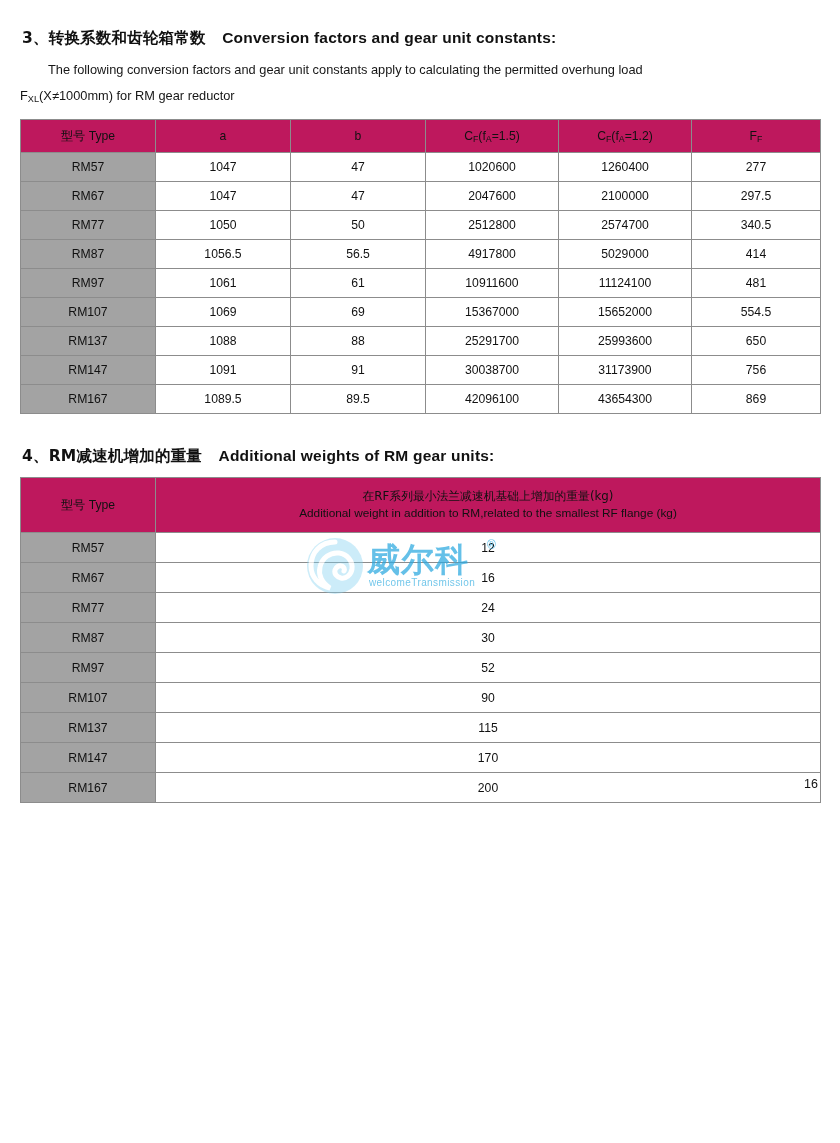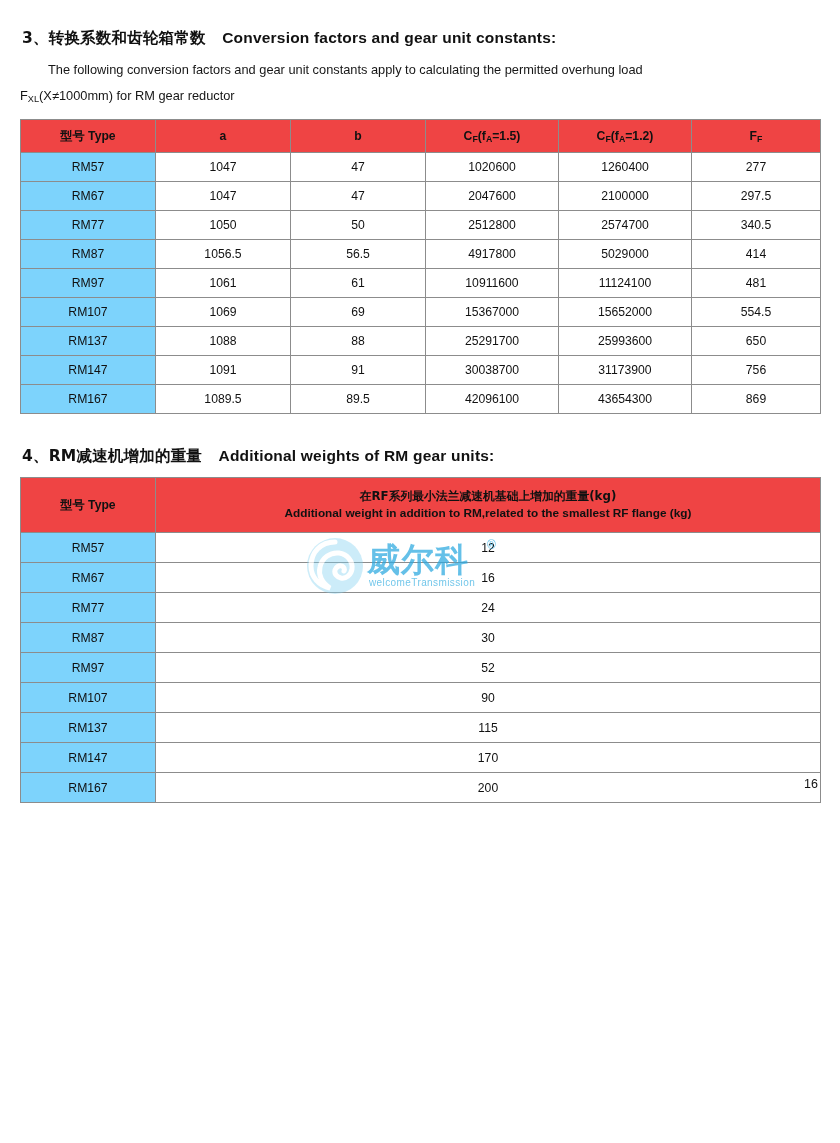--- a/index.html
+++ b/index.html
@@ -71,26 +71,26 @@
     border: 1px solid #8c8c8c;
     text-align: center;
     vertical-align: middle;
     font-size: 12.2px;
     color: #111;
     padding: 3px 2px;
     height: 22px;
     background: #ffffff;
   }
   table.doc thead th {
-    background: #ef4444;
-    font-weight: bold;
+    background: #be185d;
+    font-weight: normal;
     height: 26px;
   }
   table.doc tbody td.type-cell {
-    background: #7dd3fc;
+    background: #a3a3a3;
   }
 
   
   #table-conversion { margin-top: 12px; }
   #table-conversion col.c0 { width: 135px; }
   #table-conversion col.c1 { width: 135px; }
   #table-conversion col.c2 { width: 135px; }
   #table-conversion col.c3 { width: 133px; }
   #table-conversion col.c4 { width: 133px; }
   #table-conversion col.c5 { width: 129px; }

